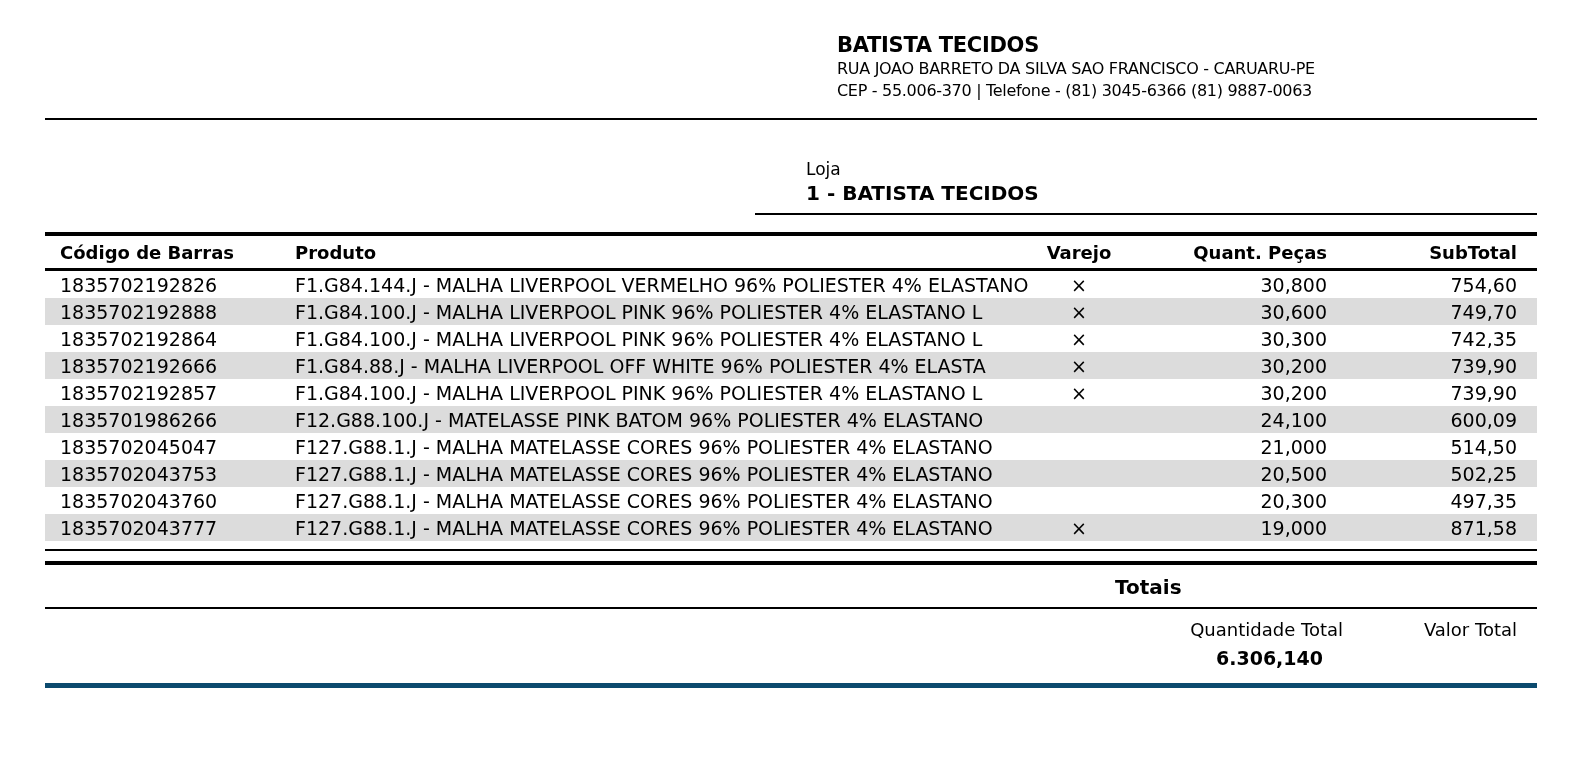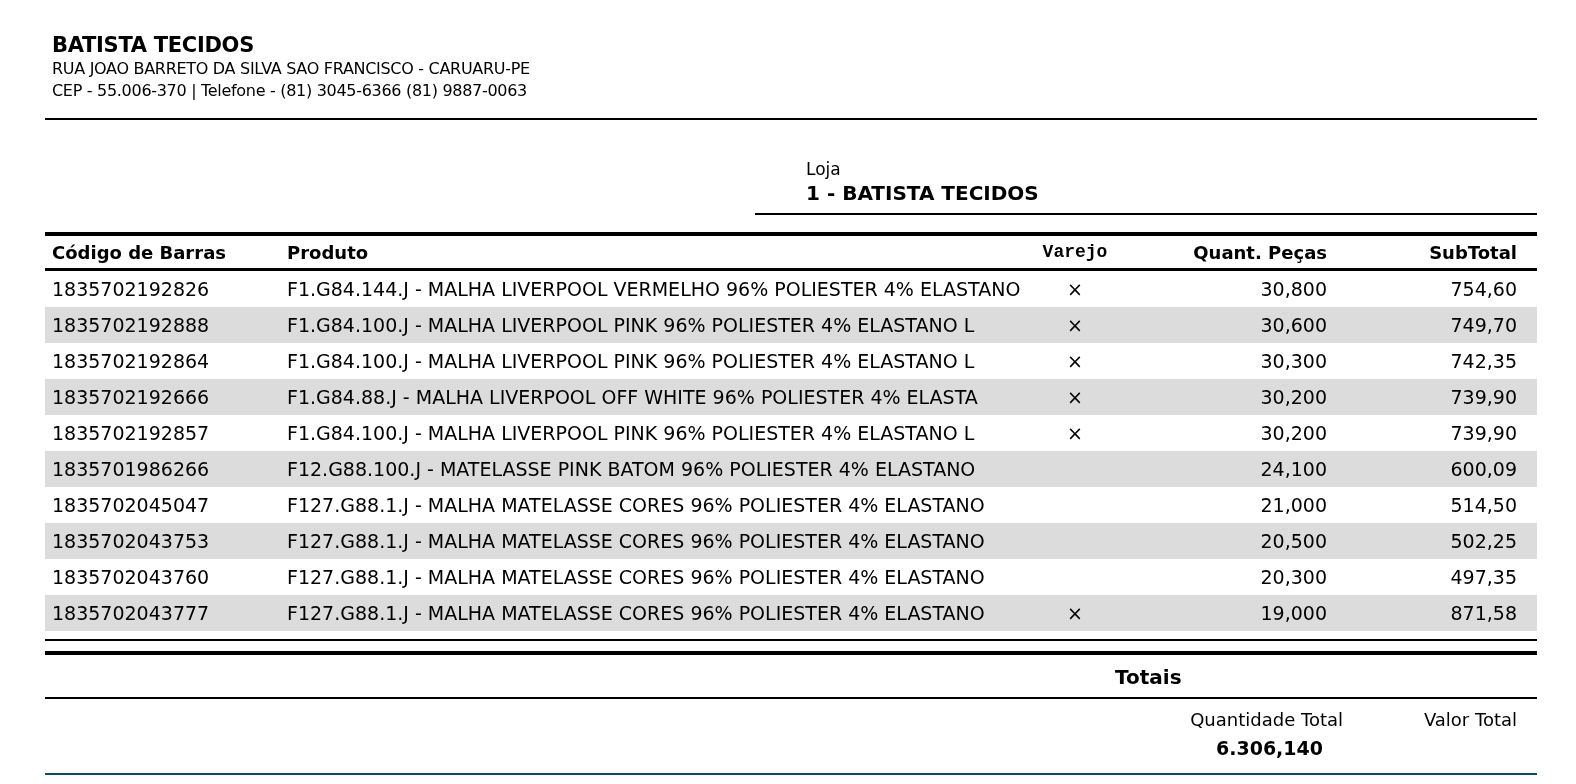--- a/index.html
+++ b/index.html
@@ -13,21 +13,21 @@
     position: relative;
     width: 1576px;
     height: 784px;
     background: #ffffff;
     overflow: hidden;
   }
 
   
   .header {
     display: flex;
-    justify-content: space-between;
+    justify-content: flex-end;
     padding: 32px 39px 0 52px;
   }
   .company-block { width: 700px; letter-spacing: -0.3px; }
   .company-name {
     font-size: 21px;
     font-weight: bold;
     line-height: 26px;
   }
   .company-addr {
     font-size: 16px;
@@ -73,29 +73,29 @@
     grid-template-columns: 235px 755px 80px 212px 210px;
     align-items: center;
   }
   .thead {
     border-top: 4px solid #000;
     border-bottom: 3px solid #000;
     height: 32px;
     font-weight: bold;
     font-size: 18px;
   }
-  .trow { height: 36px; font-size: 19px; }
+  .trow { height: 27px; font-size: 19px; }
   .rows .trow:nth-child(even) { background: #dcdcdc; }
-  .cell { white-space: nowrap; overflow: hidden; }
+  .cell { white-space: nowrap; overflow: hidden; margin-left: 8px; }
   .c-barcode { padding-left: 7px; }
   .c-product { padding-left: 7px; }
   .c-varejo  { text-align: center; }
   .c-qty     { text-align: right; }
   .c-sub     { text-align: right; padding-right: 20px; }
-  .thead .c-varejo { text-align: center; font-family: Liberation Mono, monospace; }
+  .thead .c-varejo { text-align: center; }
 
   
   .after-table-rule {
     margin: 8px 39px 0 45px;
     border-top: 2px solid #000;
   }
   .totals-top-rule {
     margin: 10px 39px 0 45px;
     border-top: 4px solid #000;
   }
@@ -107,21 +107,21 @@
     padding: 10px 0 8px 0;
   }
   .totals-title {
     grid-column: 4 / 6;
     padding-right: 100px;
     font-size: 20px;
     font-weight: bold;
   }
   .totals-grid {
     margin: 0 39px 0 45px;
-    border-bottom: 2px solid #0c4a6e;
+    border-bottom: 5px solid #0c4a6e;
     padding: 8px 0 10px 0;
   }
   .totals-row {
     display: grid;
     grid-template-columns: 1fr 273px 194px;
     align-items: center;
   }
   .t-qty { text-align: right; }
   .t-val { text-align: right; padding-right: 20px; }
   .totals-labels { font-size: 18px; line-height: 26px; }

